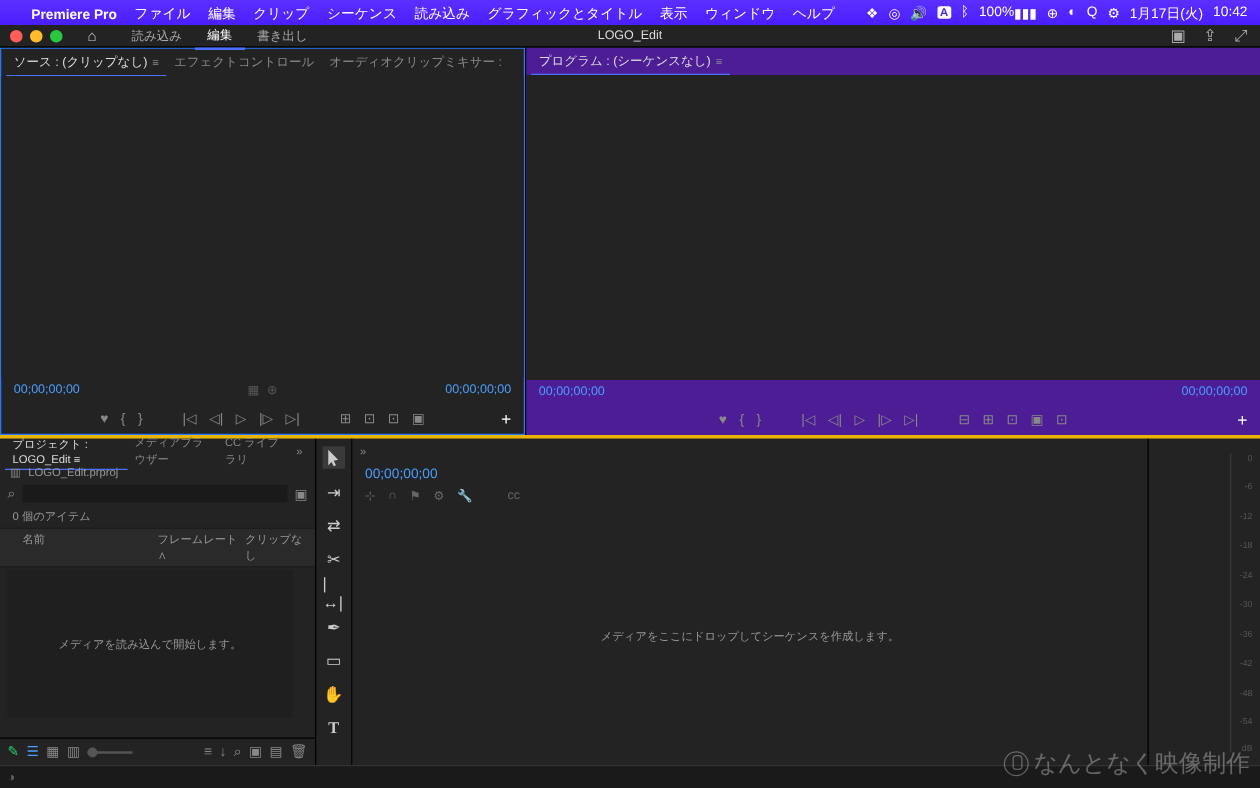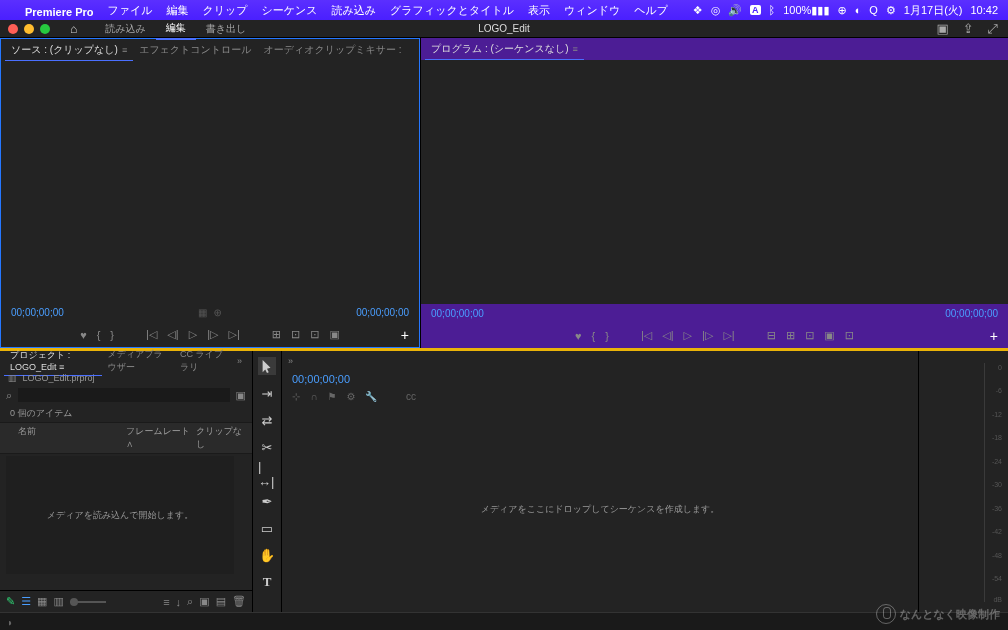--- a/index.html
+++ b/index.html
@@ -62,21 +62,21 @@
 .timeline{flex:1;background:#232323;display:flex;flex-direction:column}
 .tl-tabs{display:flex;height:20px;align-items:center;padding:0 6px;font-size:10px;color:#888;gap:6px}
 .tl-tabs .chev{color:#888;font-size:9px}
 .tl-tabs .tltab{color:#ddd;padding:3px 2px;border-bottom:1px solid #4a6fff}
 .tl-time{padding:2px 10px;font-size:11px;color:#4a9eff}
 .tl-icons{display:flex;gap:10px;padding:4px 10px;color:#666;font-size:10px}
 .tl-body{flex:1;display:flex;align-items:center;justify-content:center;font-size:9px;color:#999}
 .audio-panel{width:90px;background:#232323;border-left:1px solid #000;position:relative}
 .audio-ruler{position:absolute;right:14px;top:12px;bottom:10px;width:10px;border-left:1px solid #3a3a3a}
 .audio-tick{position:absolute;right:6px;font-size:7px;color:#555;transform:translateY(-50%)}
-.watermark{position:absolute;right:8px;bottom:6px;display:flex;align-items:center;gap:4px;color:rgba(255,255,255,0.32);font-size:11px;font-weight:700;pointer-events:none}
+.watermark{position:absolute;right:8px;bottom:6px;display:flex;align-items:center;gap:4px;color:rgba(255,255,255,0.32);font-size:19px;font-weight:400;pointer-events:none}
 .watermark .wlogo{width:20px;height:20px;border:1.5px solid rgba(255,255,255,0.32);border-radius:50%;position:relative}
 .watermark .wlogo::before{content:"";position:absolute;width:6px;height:10px;border:1.5px solid rgba(255,255,255,0.32);border-radius:3px;left:6px;top:2px}
 .footer{height:18px;background:#1a1a1a;border-top:1px solid #333;display:flex;align-items:center;padding-left:6px}
 .footer .fdot{width:10px;height:10px;color:#666;font-size:10px}
 </style>
 </head>
 <body>
 
 <div class="menubar">
   <div class="left">

